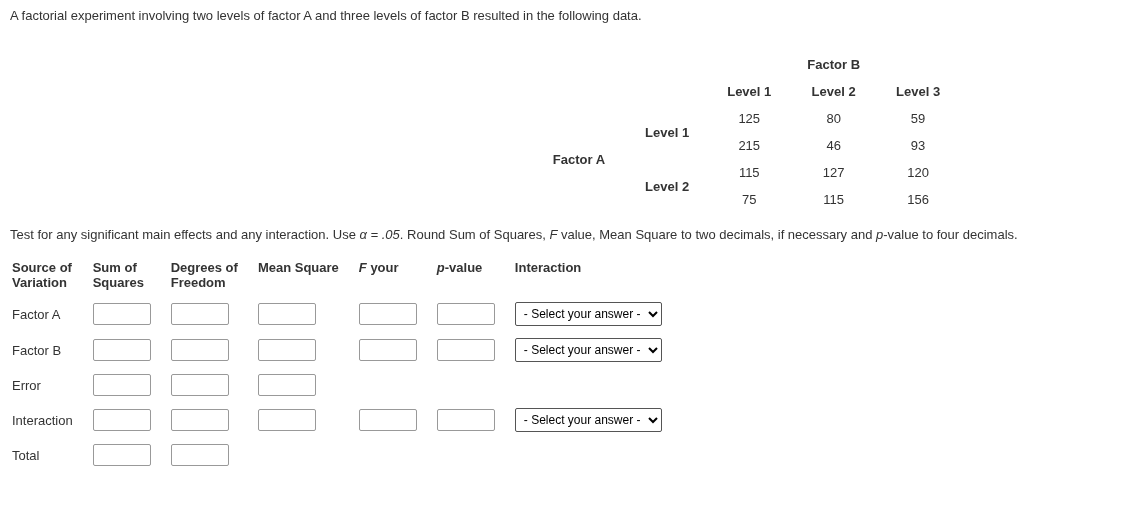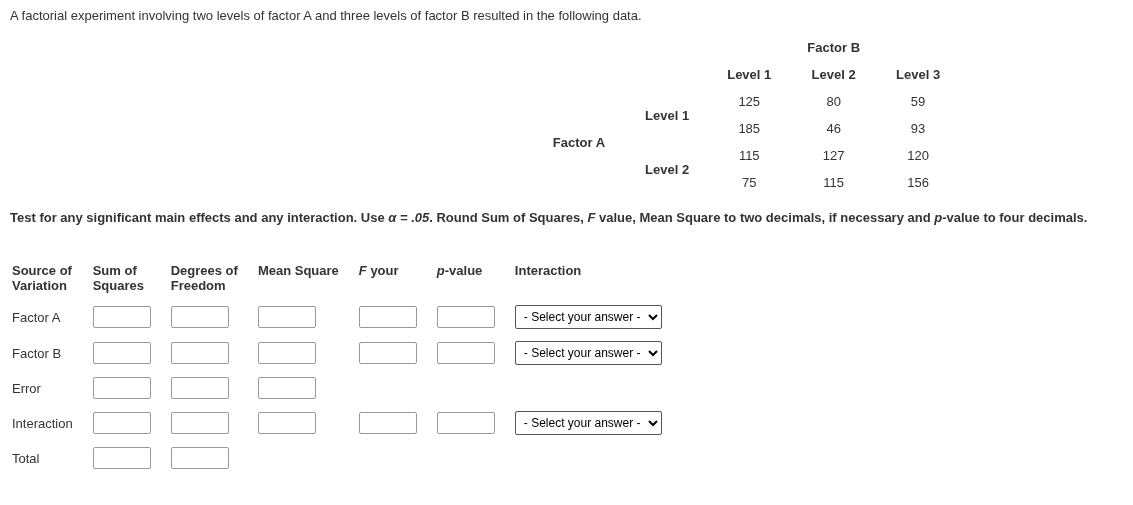--- a/index.html
+++ b/index.html
@@ -3,39 +3,39 @@
   <meta charset="utf-8">
   <style>
     * { box-sizing: border-box; margin: 0; padding: 0; }
     body {
       font-family: Verdana, Geneva, sans-serif;
       font-size: 13px;
       color: #333;
       padding: 8px 10px;
       background: #fff;
     }
-    .intro { margin-bottom: 11px; }
+    .intro { margin-bottom: 28px; }
     .data-table-wrap {
       display: flex;
       justify-content: center;
       margin-left: 360px;
       margin-bottom: 14px;
     }
     .data-table {
       border-collapse: collapse;
     }
     .data-table td, .data-table th {
       padding: 6px 18px;
       text-align: center;
       font-weight: normal;
     }
     .data-table .hdr { font-weight: bold; }
     .data-table .row-label { text-align: center; font-weight: bold; padding-right: 20px; }
     .data-table .side-label { font-weight: bold; vertical-align: middle; padding-right: 22px; }
-    .instructions { margin-bottom: 28px; font-weight: bold; }
+    .instructions { margin-bottom: 8px; }
     .instructions .alpha { font-style: italic; }
     .anova-table {
       border-collapse: separate;
       border-spacing: 0 8px;
     }
     .anova-table th {
       text-align: left;
       font-weight: bold;
       padding: 2px 18px 2px 2px;
       vertical-align: top;
@@ -89,21 +89,21 @@
     </tr>
     <tr>
       <td></td>
       <td rowspan="2" class="row-label">Level 1</td>
       <td>125</td>
       <td>80</td>
       <td>59</td>
     </tr>
     <tr>
       <td rowspan="2" class="side-label">Factor A</td>
-      <td>185</td>
+      <td>215</td>
       <td>46</td>
       <td>93</td>
     </tr>
     <tr>
       <td rowspan="2" class="row-label">Level 2</td>
       <td>115</td>
       <td>127</td>
       <td>120</td>
     </tr>
     <tr>

